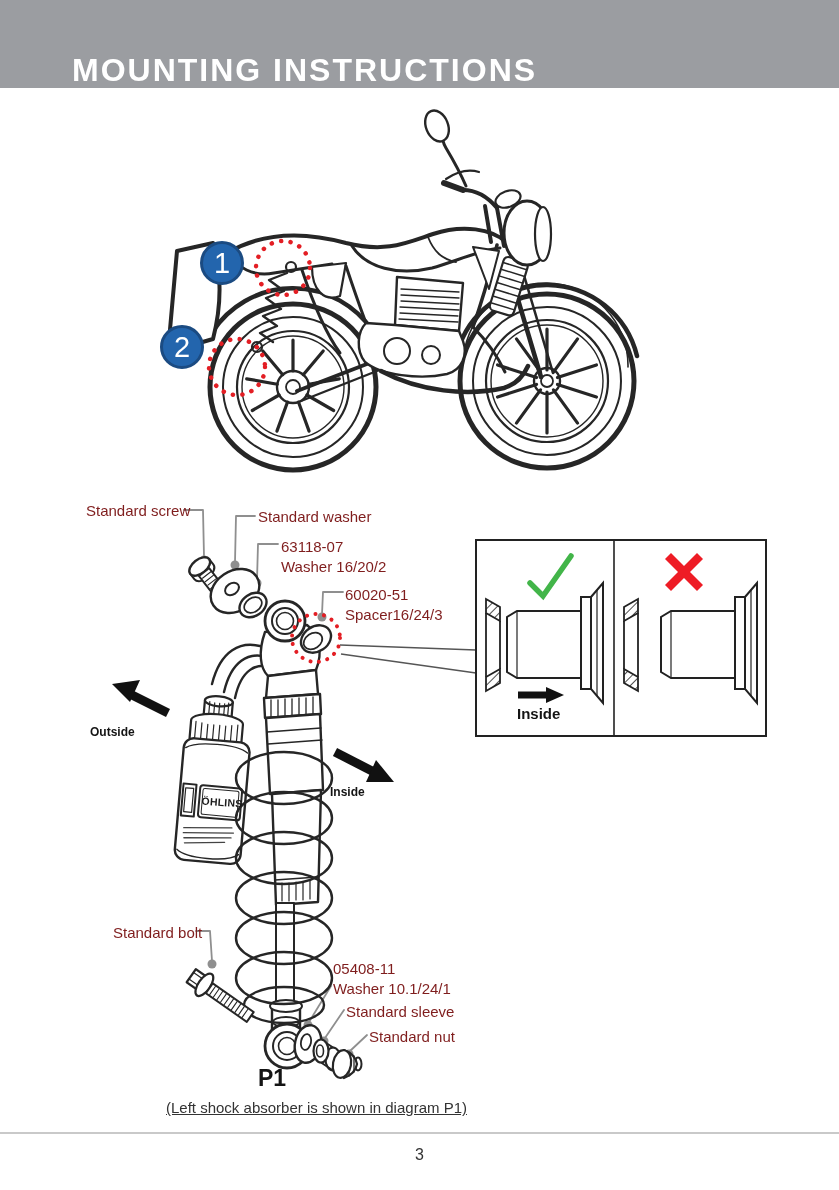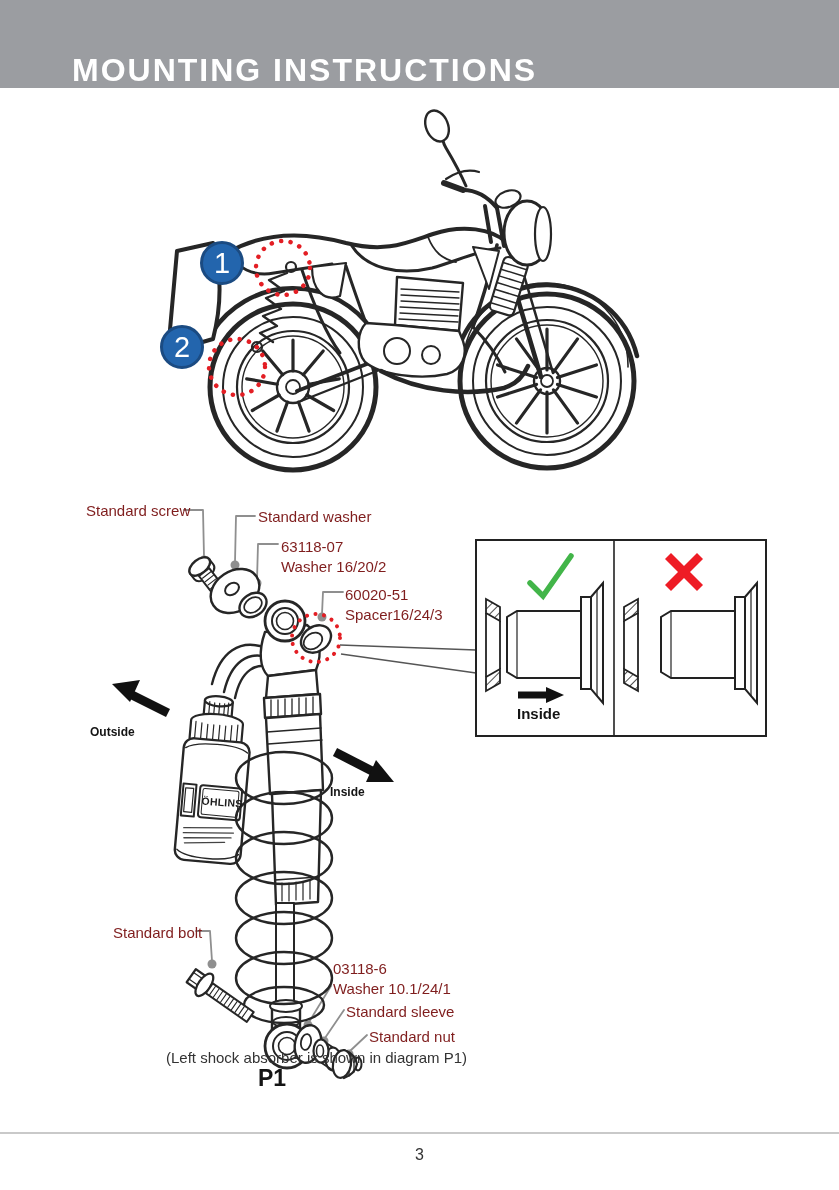--- a/index.html
+++ b/index.html
@@ -11,21 +11,21 @@
   svg.art{position:absolute;left:0;top:0;}
   .lbl{position:absolute;font-size:15px;color:#7f1d1d;white-space:nowrap;line-height:17px;}
   .lbl.b{font-weight:bold;color:#141414;font-size:12px;}
   .two span{display:block;line-height:19.5px;}
   .co{position:absolute;width:44px;height:44px;border-radius:50%;background:#2365ad;
       border:3px solid #1b4b82;color:#fff;display:flex;align-items:center;justify-content:center;
       font-size:29px;box-sizing:border-box;z-index:5;}
   .brand{position:absolute;left:199px;top:787px;width:46px;height:30px;display:flex;
          align-items:center;justify-content:center;font-weight:bold;font-size:10.5px;
          letter-spacing:.2px;color:#1c1c1c;transform:rotate(4deg);}
-  .caption{position:absolute;left:166px;top:1049px;font-size:15px;color:#333;}
+  .caption{position:absolute;left:166px;top:1099px;font-size:15px;color:#333;text-decoration:underline;}
   .divider{position:absolute;left:0;top:1132px;width:839px;border-top:2px solid #c9c9c9;}
   .pagenum{position:absolute;left:0;top:1146px;width:839px;text-align:center;
            font-size:16px;color:#333;}
   .insetlbl{position:absolute;left:517px;top:705px;font-size:15px;font-weight:bold;color:#141414;}
 </style>
 </head>
 <body>
 
 <div class="page">
 
@@ -399,21 +399,21 @@
     <span>Washer 16/20/2</span>
   </div>
   <div class="lbl two" style="left:345px;top:585px;">
     <span>60020-51</span>
     <span>Spacer16/24/3</span>
   </div>
   <div class="lbl b" style="left:90px;top:724px;">Outside</div>
   <div class="lbl b" style="left:330px;top:784px;">Inside</div>
   <div class="lbl" style="left:113px;top:924px;">Standard bolt</div>
   <div class="lbl two" style="left:333px;top:959px;">
-    <span>03118-6</span>
+    <span>05408-11</span>
     <span>Washer 10.1/24/1</span>
   </div>
   <div class="lbl" style="left:346px;top:1003px;">Standard sleeve</div>
   <div class="lbl" style="left:369px;top:1028px;">Standard nut</div>
   <div class="lbl b" style="left:258px;top:1070px;font-size:23px;">P1</div>
 
   <div class="insetlbl">Inside</div>
 
   <div class="brand">ÖHLINS</div>
 

